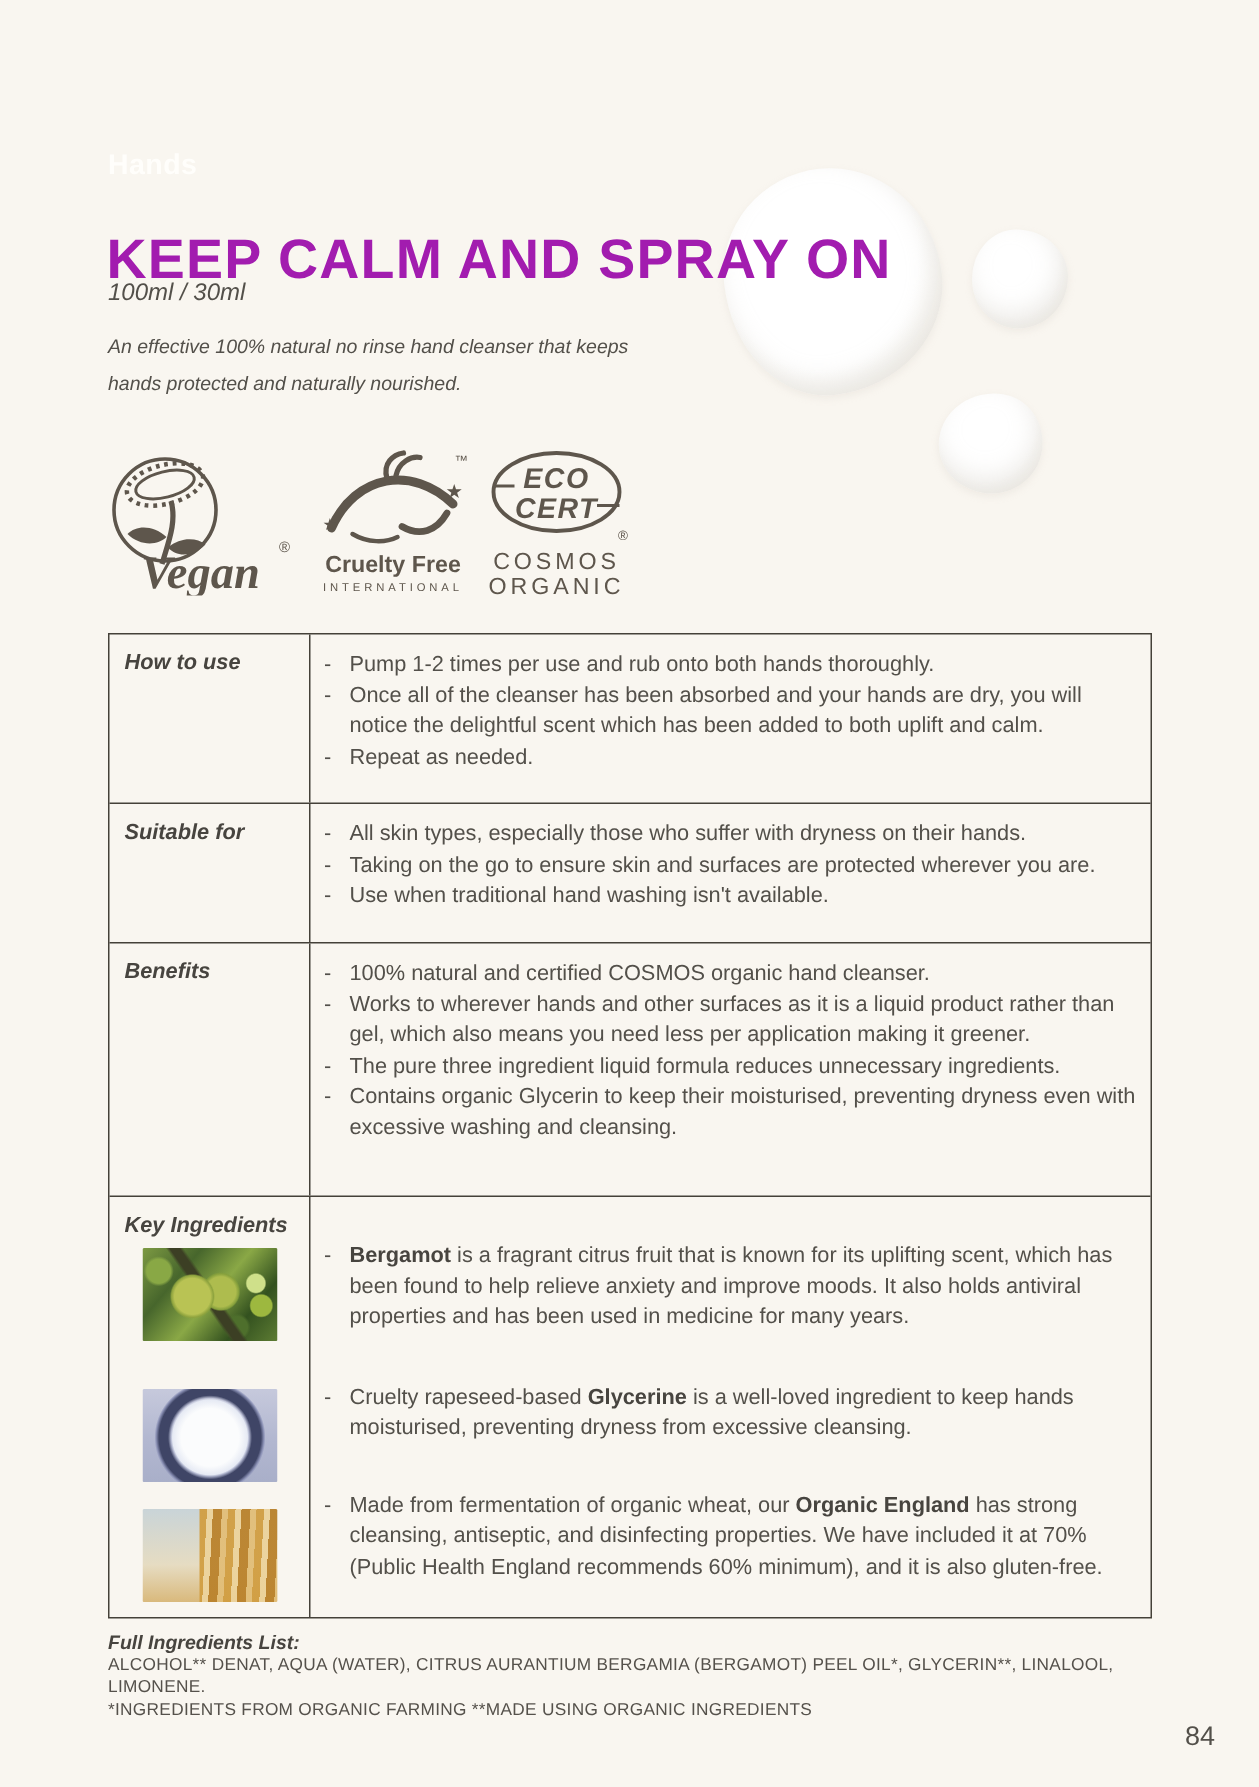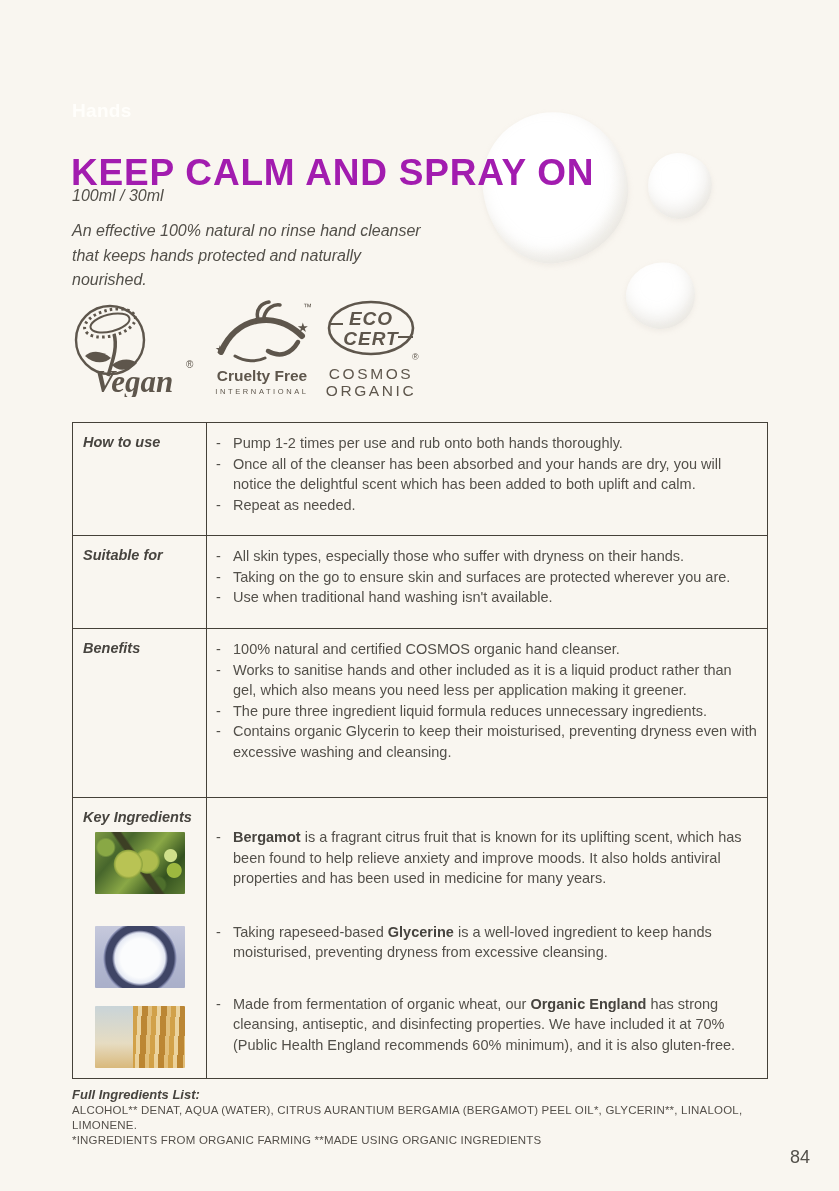--- a/index.html
+++ b/index.html
@@ -35,21 +35,21 @@
   .title {
     position: absolute; left: 71px; top: 152px;
     font-size: 37px; font-weight: bold; letter-spacing: 0.8px; color: #a21caf;
   }
   .volume {
     position: absolute; left: 72px; top: 187px;
     font-style: italic; font-size: 16px; color: #53504a;
   }
   .description {
     position: absolute; left: 72px; top: 219px; width: 356px;
-    font-style: italic; font-size: 16px; line-height: 24.5px; color: #53504a;
+    font-style: italic; font-size: 13px; line-height: 24.5px; color: #53504a;
   }
 
   .logos {
     position: absolute; left: 72px; top: 300px;
     display: flex; align-items: flex-start; gap: 13px;
   }
   .logos svg { display: block; }
   .logo-stroke { stroke: #5e564c; fill: none; }
   .logo-fill  { fill: #5e564c; }
   .vegan-word { font-family: "Liberation Serif", serif; font-weight: bold; font-style: italic; font-size: 31px; fill: #5e564c; }
@@ -209,21 +209,21 @@
 
     <div class="trow row-benefits">
       <div class="tlabel">Benefits</div>
       <div class="tcontent">
         <div class="bullet">
             <span class="dash">-</span>
             <span>100% natural and certified COSMOS organic hand cleanser.</span>
           </div>
         <div class="bullet">
             <span class="dash">-</span>
-            <span>Works to sanitise hands and other included as it is a liquid product rather than gel, which also means you need less per application making it greener.</span>
+            <span>Works to wherever hands and other surfaces as it is a liquid product rather than gel, which also means you need less per application making it greener.</span>
           </div>
         <div class="bullet">
             <span class="dash">-</span>
             <span>The pure three ingredient liquid formula reduces unnecessary ingredients.</span>
           </div>
         <div class="bullet">
             <span class="dash">-</span>
             <span>Contains organic Glycerin to keep their moisturised, preventing dryness even with excessive washing and cleansing.</span>
           </div>
       </div>
@@ -236,21 +236,21 @@
         <div class="ing-photo photo-glycerine"></div>
         <div class="ing-photo photo-wheat"></div>
       </div>
       <div class="tcontent">
         <div class="bullet ki-p1">
           <span class="dash">-</span>
           <span><span></span><b>Bergamot</b><span> is a fragrant citrus fruit that is known for its uplifting scent, which has been found to help relieve anxiety and improve moods. It also holds antiviral properties and has been used in medicine for many years.</span></span>
         </div>
         <div class="bullet ki-p2">
           <span class="dash">-</span>
-          <span><span>Taking rapeseed-based </span><b>Glycerine</b><span> is a well-loved ingredient to keep hands moisturised, preventing dryness from excessive cleansing.</span></span>
+          <span><span>Cruelty rapeseed-based </span><b>Glycerine</b><span> is a well-loved ingredient to keep hands moisturised, preventing dryness from excessive cleansing.</span></span>
         </div>
         <div class="bullet ki-p3">
           <span class="dash">-</span>
           <span><span>Made from fermentation of organic wheat, our </span><b>Organic England</b><span> has strong cleansing, antiseptic, and disinfecting properties. We have included it at 70% (Public Health England recommends 60% minimum), and it is also gluten-free.</span></span>
         </div>
       </div>
     </div>
 
   </div>
 

